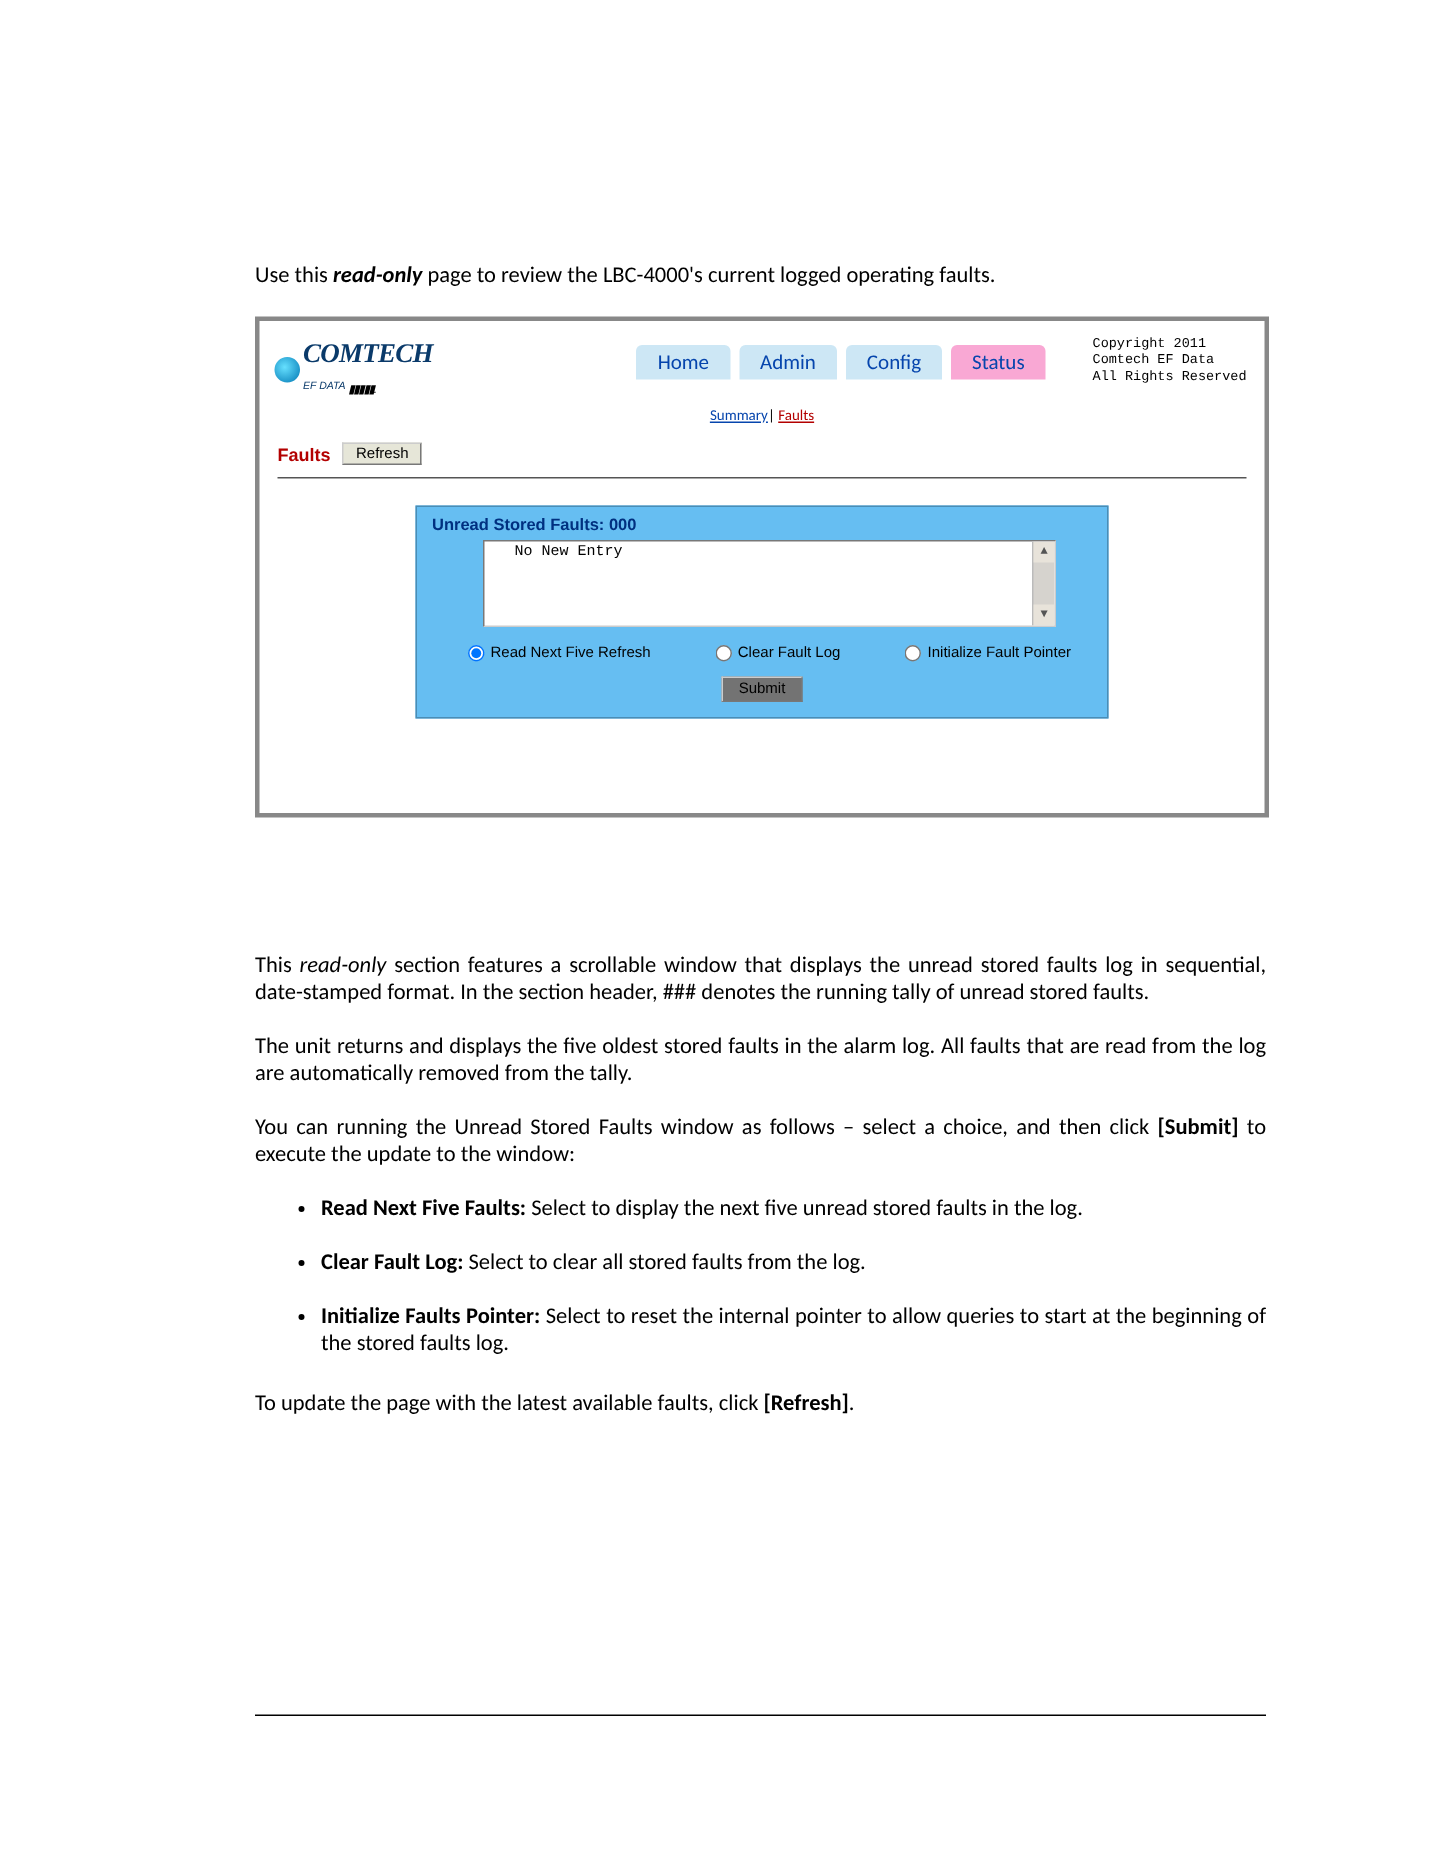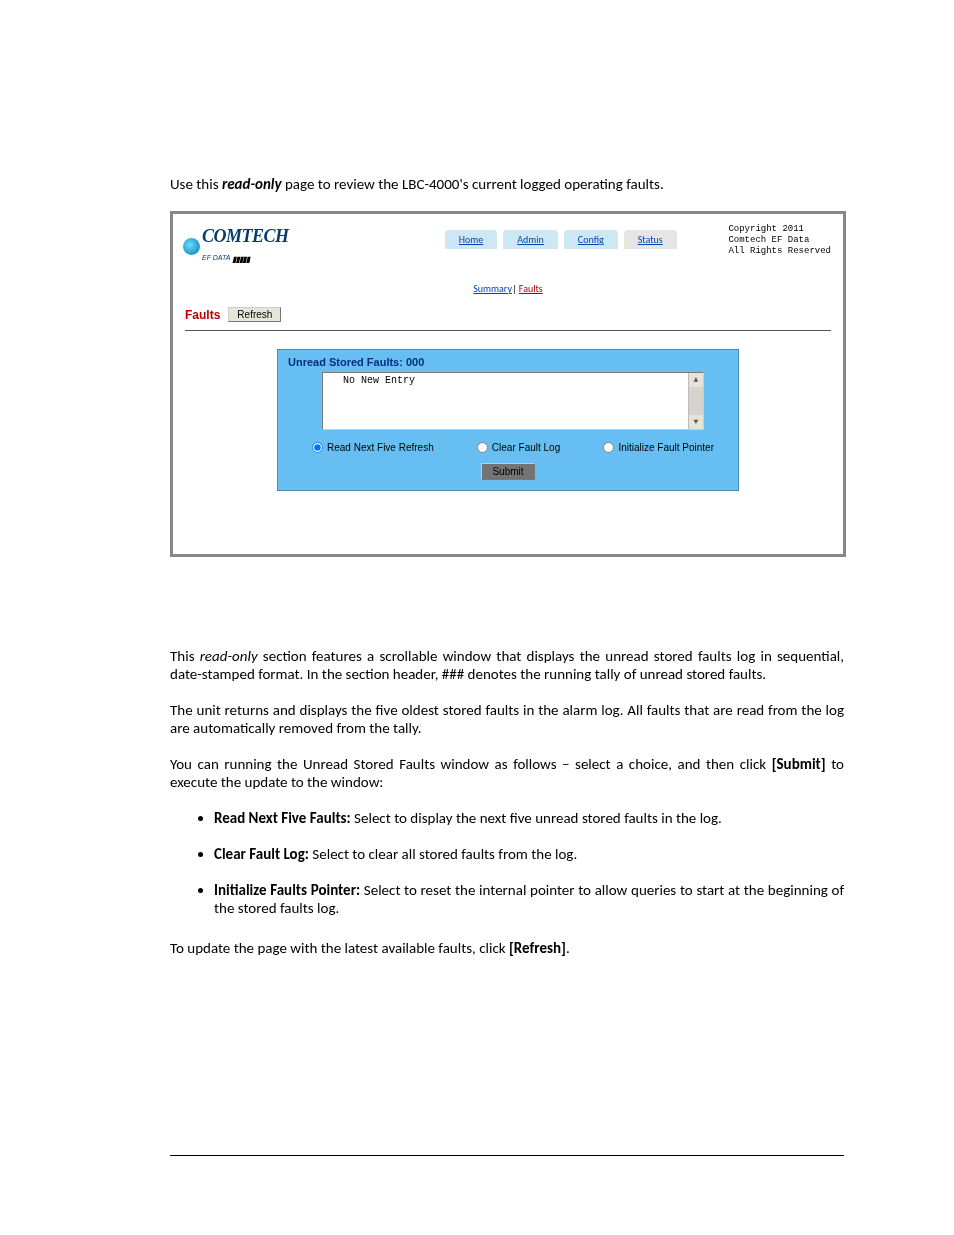--- a/index.html
+++ b/index.html
@@ -65,43 +65,42 @@
     flex: 1;
     display: flex;
     justify-content: center;
     gap: 6px;
     padding-top: 8px;
   }
   .tab {
     background: #cde7f5;
     border-radius: 4px 4px 0 0;
     padding: 3px 14px 3px 14px;
-    font-size: 10px;
+    font-size: 14px;
     color: #0645ad;
-    text-decoration: underline;
   }
   .tab.active {
-    background: #e5e5e5;
+    background: #f9a8d4;
   }
 
   .copyright {
     position: absolute;
     top: 10px; right: 12px;
     font-size: 9px;
     font-family: "Courier New", monospace;
     line-height: 11px;
     color: #000;
     text-align: left;
     white-space: pre;
   }
 
   .subnav {
     text-align: center;
     font-size: 10px;
-    margin-top: 18px;
+    margin-top: 6px;
     margin-bottom: 12px;
   }
   .subnav a { text-decoration: underline; }
   .subnav .summary { color: #0645ad; }
   .subnav .faults-lnk { color: #b30000; }
 
   .faults-title-row {
     display: flex; align-items: center;
     padding: 0 12px 8px 12px;
   }

